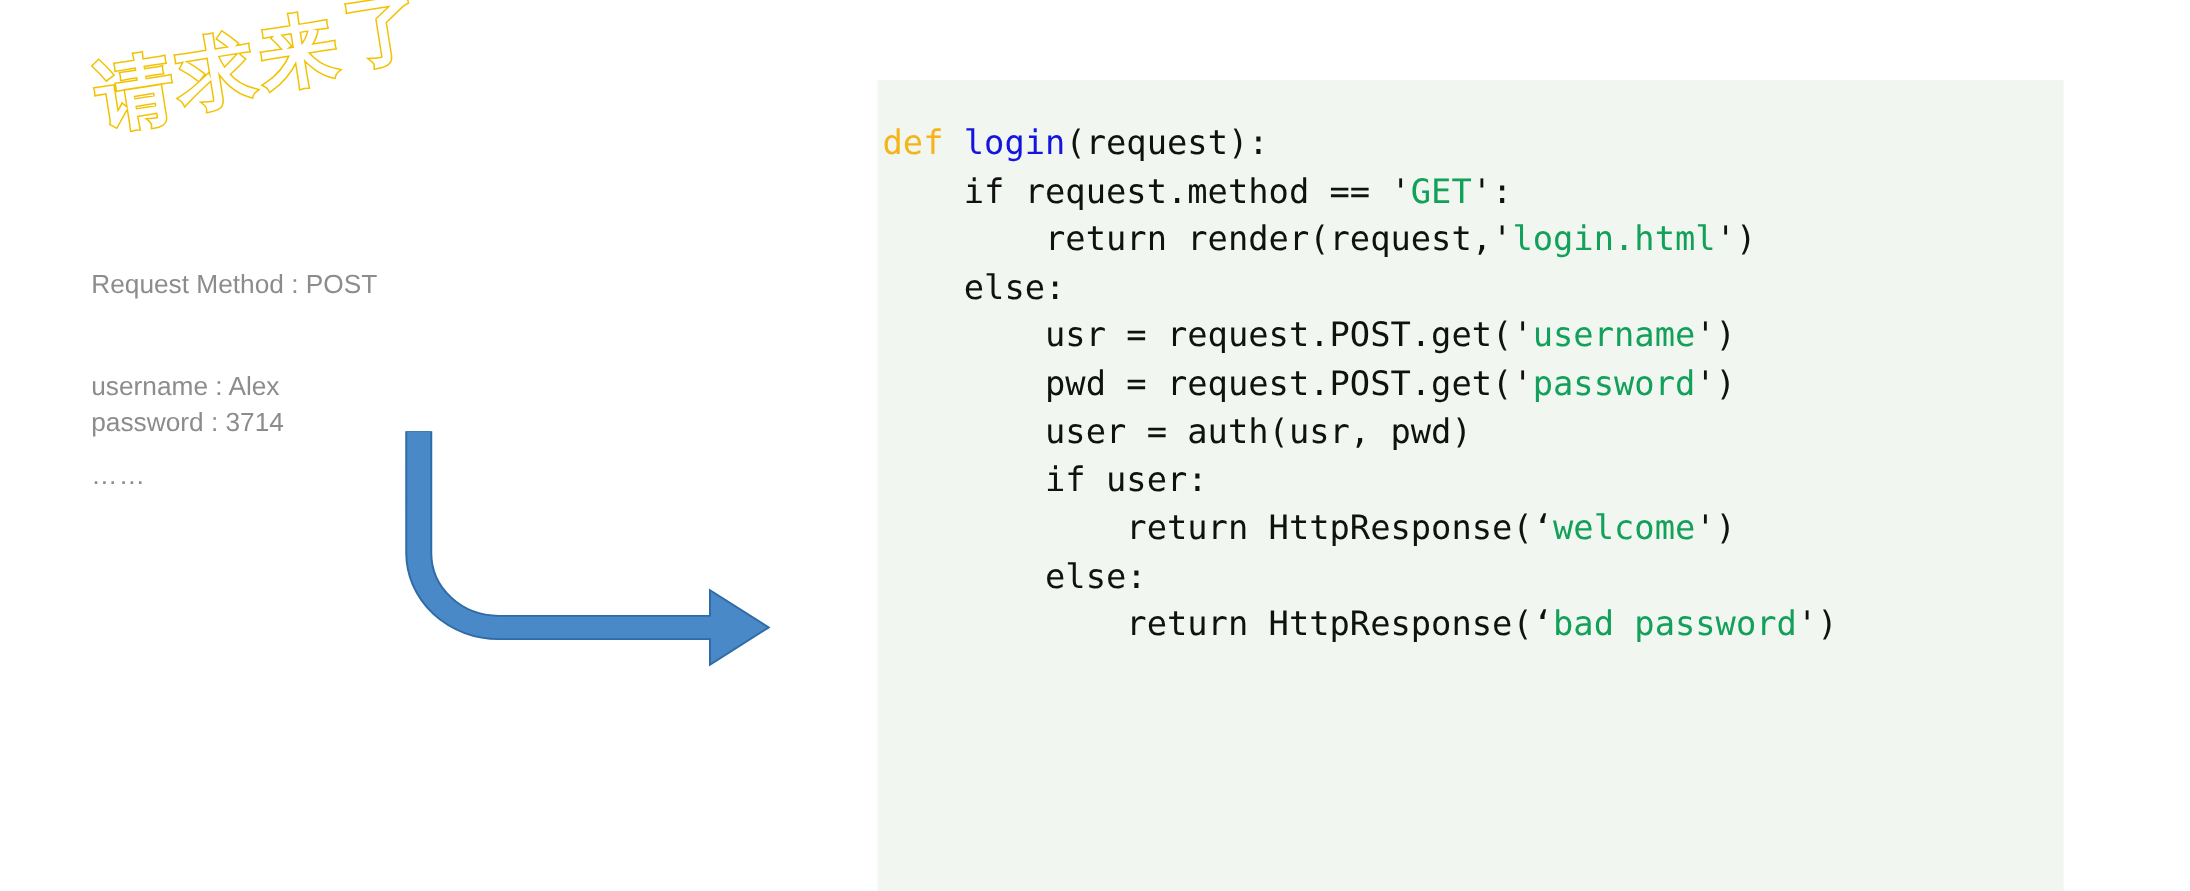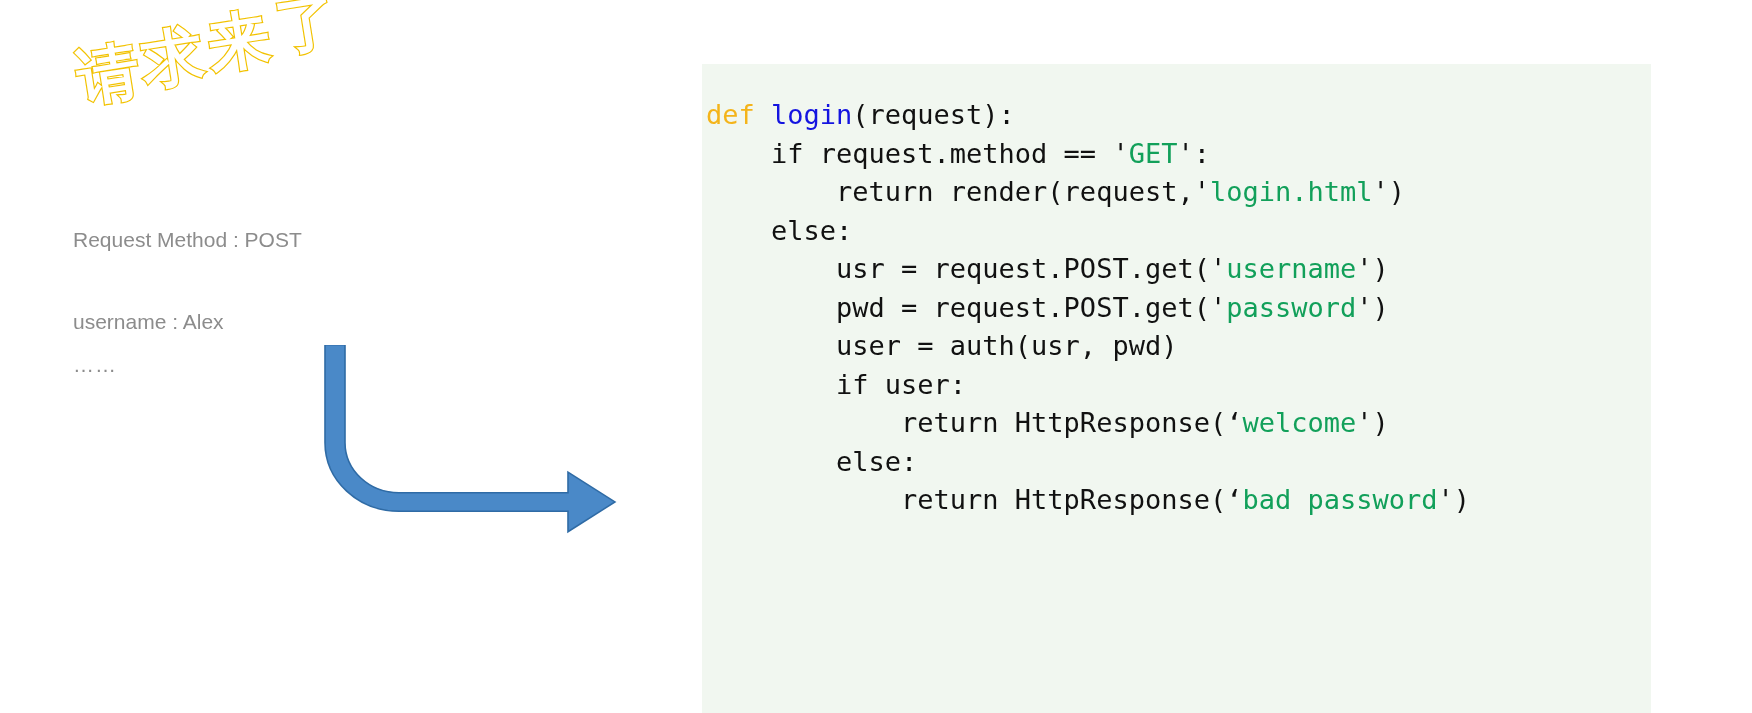--- a/index.html
+++ b/index.html
@@ -48,21 +48,21 @@
     line-height: 1.3;
     white-space: nowrap;
   }
   .detail {
     font-size: 21px;
     color: #8c8c8c;
     line-height: 1.35;
     margin-left: 33px;
     white-space: nowrap;
   }
-  #request-method { margin-top: 36px; }
+  #request-method { margin-top: 24px; }
   #cred-block { margin-top: 54px; }
   #ellipsis {
     margin-top: 16px;
     margin-left: 33px;
     font-size: 21px;
     color: #8c8c8c;
     letter-spacing: 1px;
   }
 
   
@@ -113,20 +113,21 @@
       <text class="cn-glyph" x="140" y="68" style="stroke: rgb(242, 194, 0); fill: rgb(255, 255, 255);">来</text>
       <text class="cn-glyph" x="210" y="62" style="stroke: rgb(242, 194, 0); fill: rgb(255, 255, 255);">了</text>
     </g>
   </svg>
 </div>
 
 <div id="left-col">
   <div class="detail" id="request-method">Request Method : POST</div>
   <div id="cred-block">
     <div class="detail">username : Alex</div>
+    <div class="detail">password : 3714</div>
   </div>
   <div id="ellipsis">……</div>
 </div>
 
 <div id="arrow">
   <svg width="300" height="190" viewBox="0 0 300 190" xmlns="http://www.w3.org/2000/svg">
     <path d="M 17 3
              L 17 108
              A 54 54 0 0 0 71 162
              L 240 162

